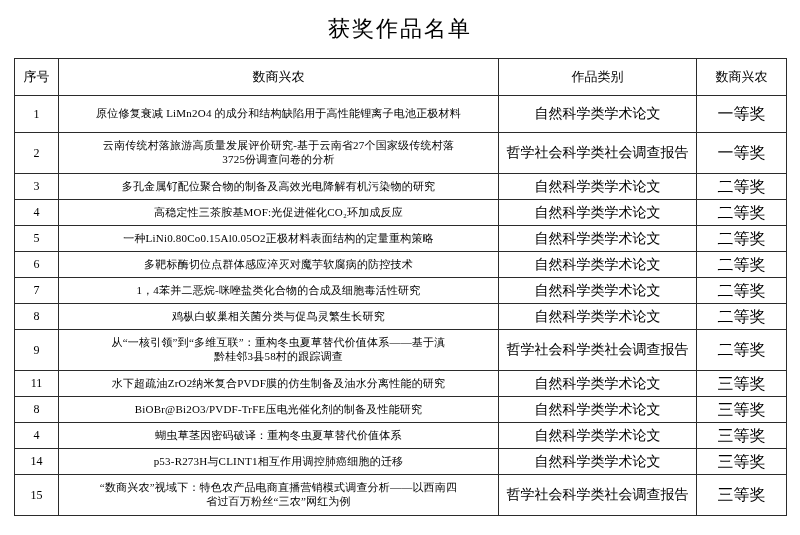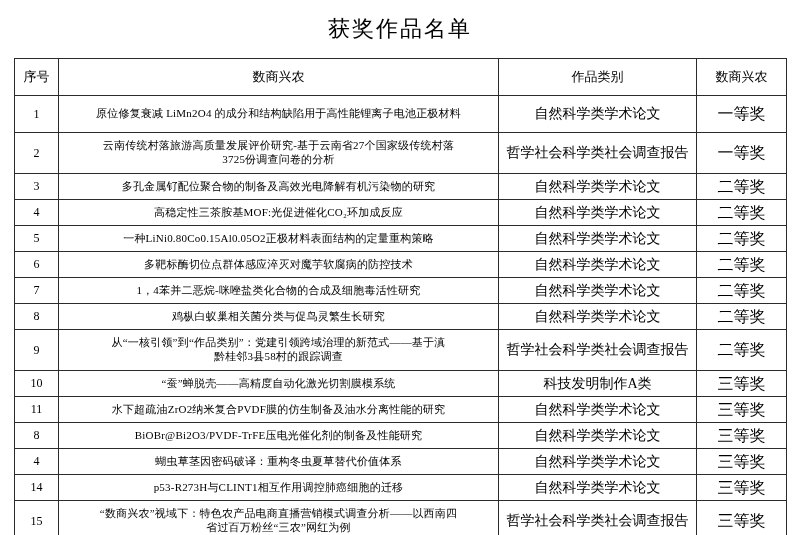--- a/index.html
+++ b/index.html
@@ -162,35 +162,27 @@
           <td class="name-cell">
             <span class="nm-line">鸡枞白蚁巢相关菌分类与促鸟灵繁生长研究</span>
           </td>
           <td class="cat-cell">自然科学类学术论文</td>
           <td class="res-cell">二等奖</td>
         </tr>
 
         <tr class="r-two">
           <td class="no-cell">9</td>
           <td class="name-cell">
-            <span class="nm-line">从“一核引领”到“作品类别”：党建引领跨域治理的新范式——基于滇</span>
+            <span class="nm-line">从“一核引领”到“多维互联”：重构冬虫夏草替代价值体系——基于滇</span>
             <span class="nm-line">黔桂邻3县58村的跟踪调查</span>
           </td>
           <td class="cat-cell">哲学社会科学类社会调查报告</td>
           <td class="res-cell">二等奖</td>
         </tr>
 
-        <tr class="r-norm">
-          <td class="no-cell">10</td>
-          <td class="name-cell">
-            <span class="nm-line">“蚕”蝉脱壳——高精度自动化激光切割膜模系统</span>
-          </td>
-          <td class="cat-cell">科技发明制作A类</td>
-          <td class="res-cell">三等奖</td>
-        </tr>
 
         <tr class="r-norm">
           <td class="no-cell">11</td>
           <td class="name-cell">
             <span class="nm-line">水下超疏油ZrO2纳米复合PVDF膜的仿生制备及油水分离性能的研究</span>
           </td>
           <td class="cat-cell">自然科学类学术论文</td>
           <td class="res-cell">三等奖</td>
         </tr>
 

